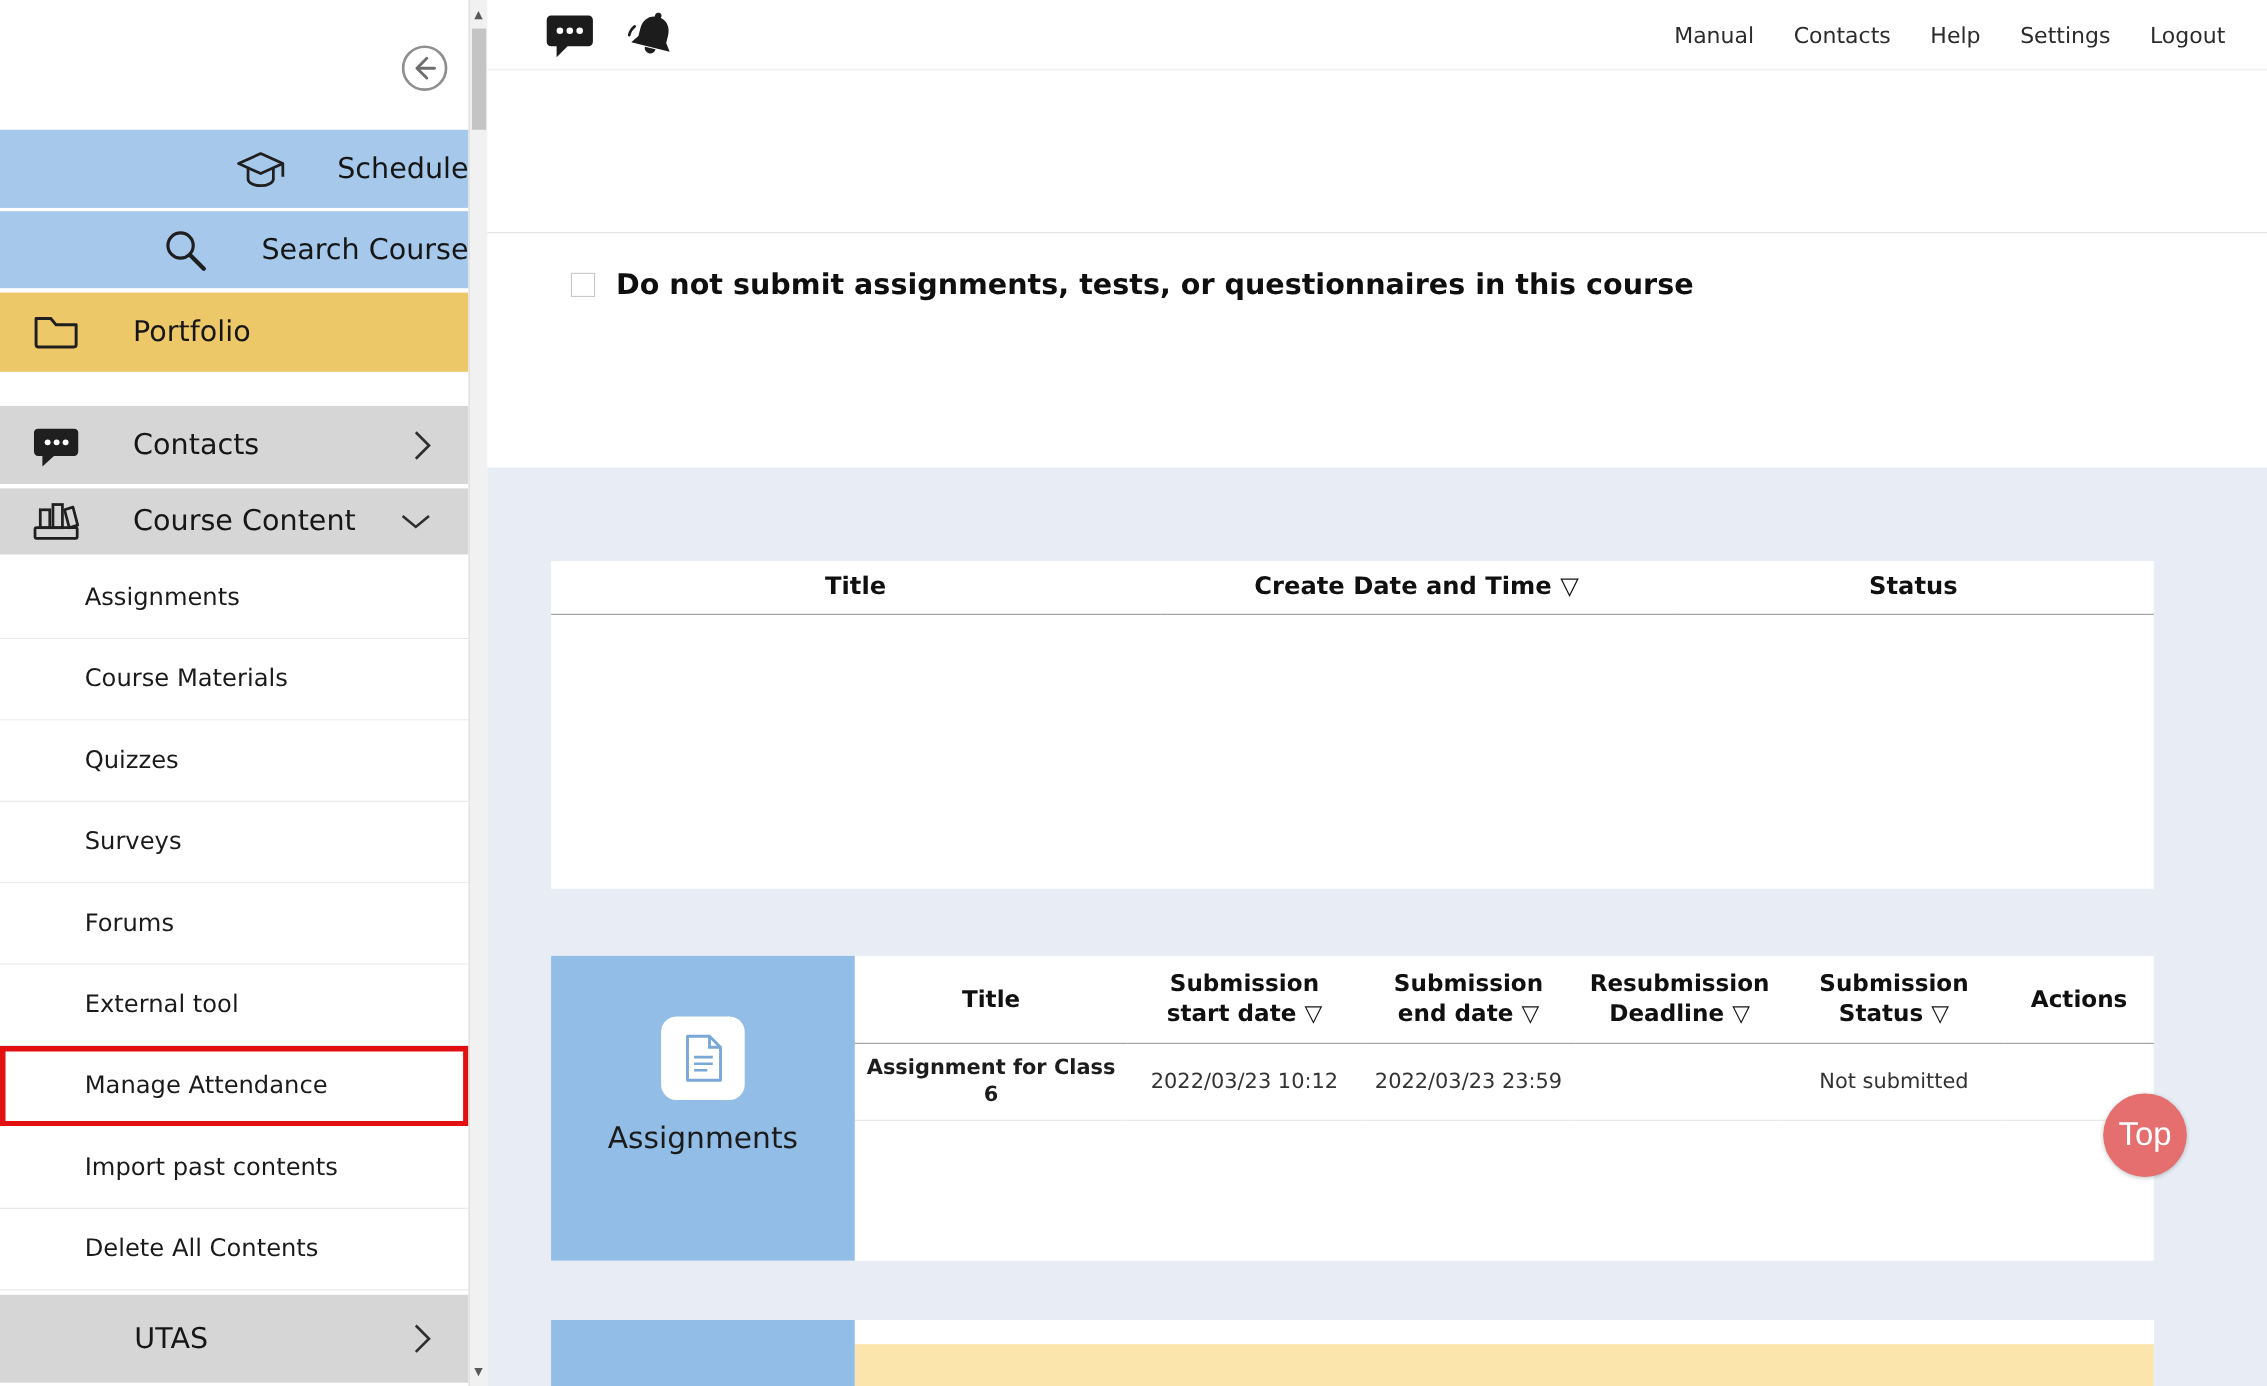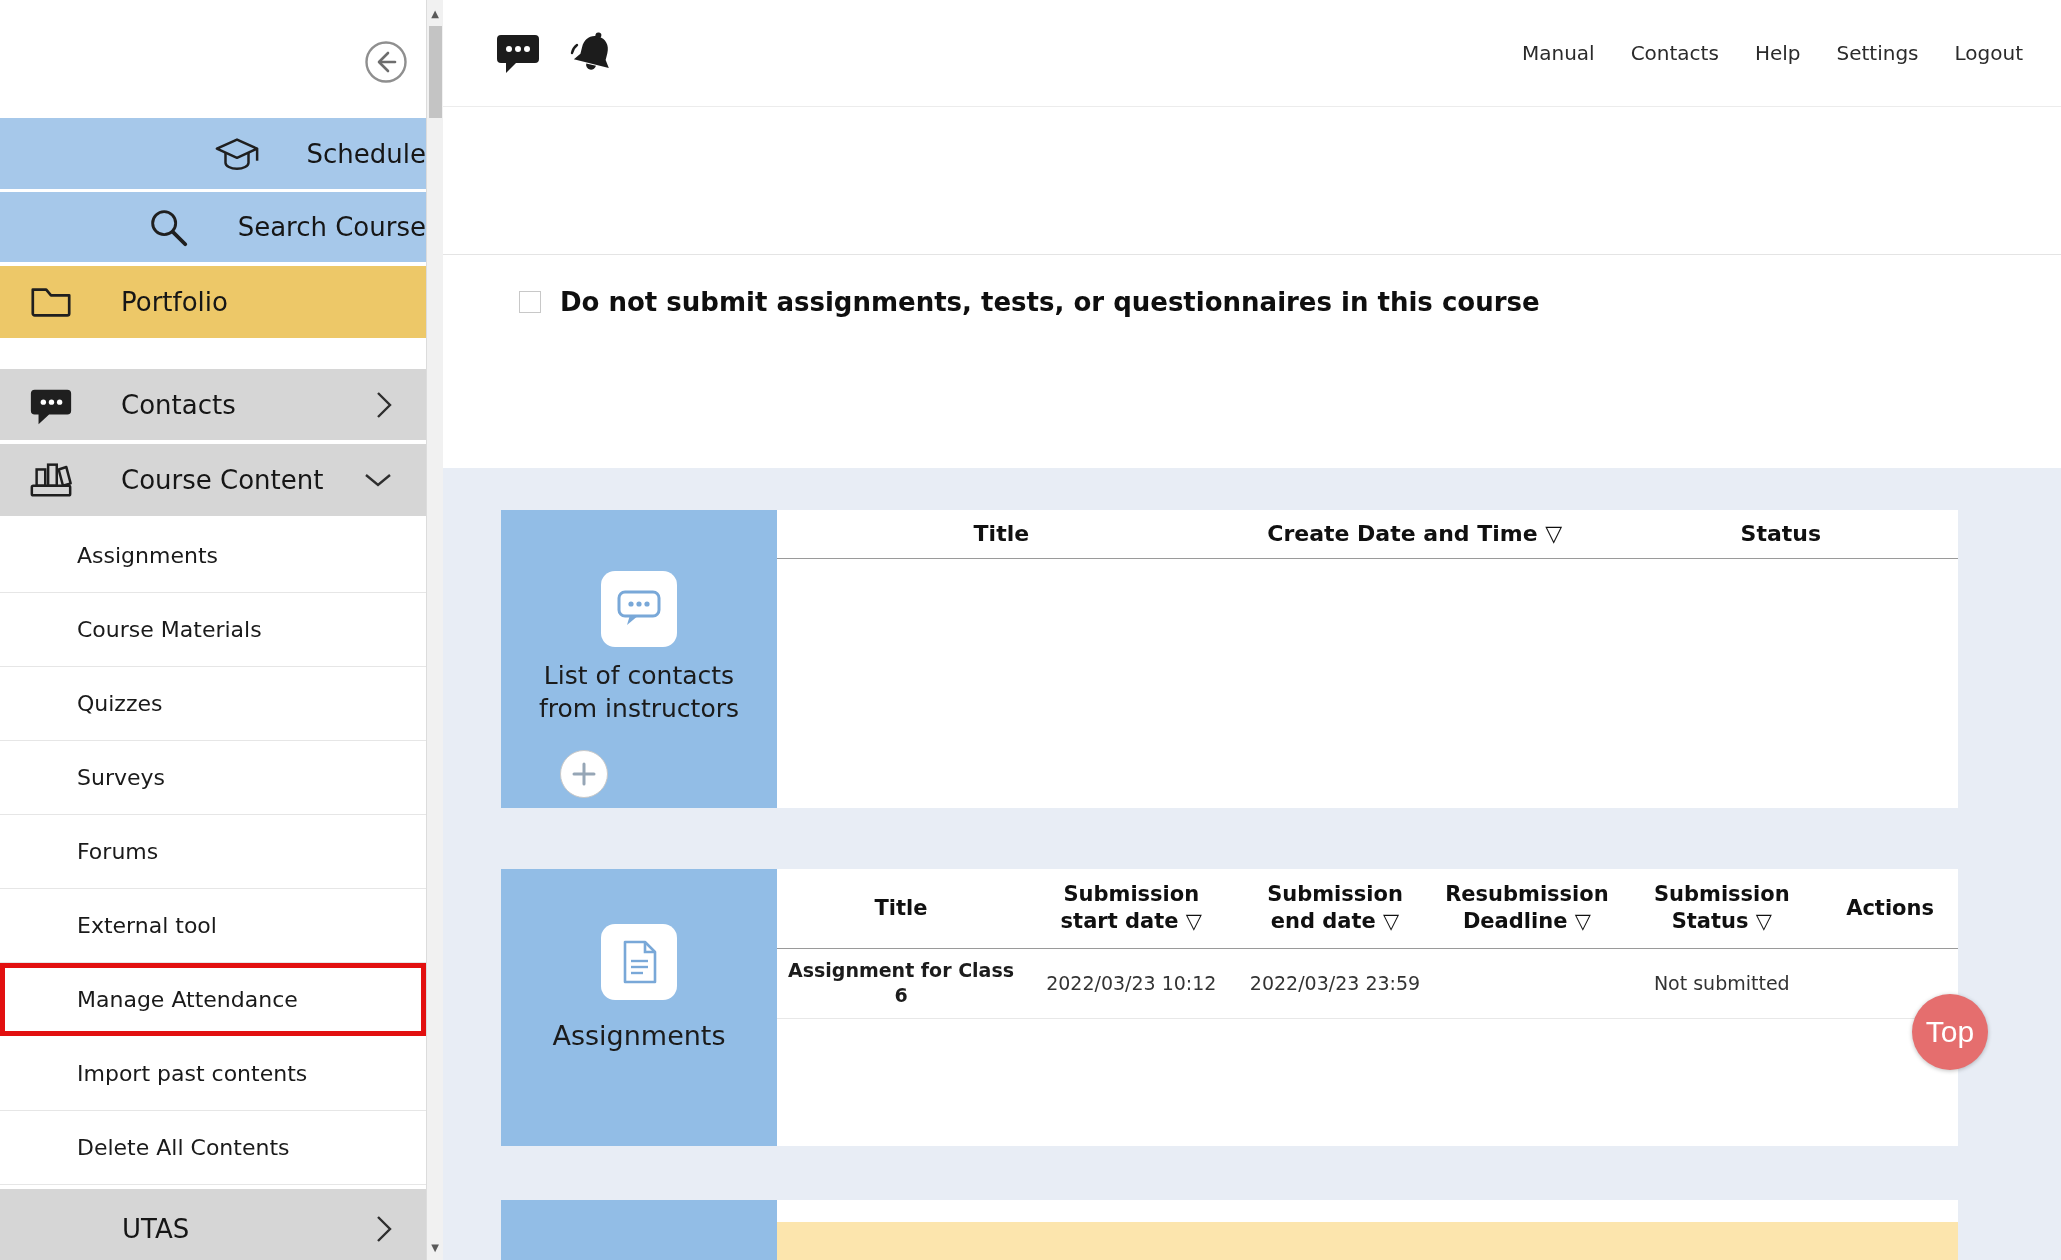--- a/index.html
+++ b/index.html
@@ -21,38 +21,38 @@
   .chev { margin-left:auto; margin-right:33px; display:flex; align-items:center; }
 
   .blue { background:#a6c8ea;justify-content:flex-end; }
   .yellow { background:#edc868; }
   .gray { background:#d6d6d6; }
 
   .mi-schedule { margin-bottom:3px; }
   .mi-search { height:70px; margin-bottom:4px; }
   .mi-portfolio { height:72px; margin-bottom:31px; }
   .mi-contacts { margin-bottom:4px; }
-  .mi-course { height:72px; margin-bottom:3px; }
+  .mi-course { height:60px; margin-bottom:3px; }
 
   .sub-item { height:74px; display:flex; align-items:center; padding-left:77px; font-size:22px; color:#1a1a1a; border-bottom:1px solid #e6e6e6; background:#fff; cursor:pointer; }
   .sub-item.attention { box-shadow:inset 0 0 0 5px #e21010; border-bottom-color:transparent; }
 
   .utas { margin-top:4px; height:80px; padding-left:122px; }
 
   
   .sb { position:absolute; right:0; top:0; width:17px; height:1260px; background:#f1f1f1; border-left:1px solid #dcdcdc; }
   .sb-arrow { position:absolute; left:0; width:16px; height:22px; font-size:10px; color:#5a5a5a; display:flex; align-items:center; justify-content:center; cursor:pointer; }
   .sb-arrow.up { top:2px; }
   .sb-arrow.down { bottom:2px; }
   .sb-thumb { position:absolute; left:2px; top:26px; width:13px; height:92px; background:#c4c4c4; cursor:pointer; }
 
   
   .main { position:absolute; left:443px; top:0; width:1618px; height:1260px; background:#e8edf5; }
 
-  .topbar { height:107px; background:#fff; display:flex; align-items:center; padding-left:50px; border-bottom:1px solid #ececec; }
+  .topbar { height:64px; background:#fff; display:flex; align-items:center; padding-left:50px; border-bottom:1px solid #ececec; }
   .tb-icon { width:50px; height:50px; display:flex; align-items:center; justify-content:center; margin-right:24px; border:none; background:transparent; cursor:pointer; padding:0; }
   .nav { margin-left:auto; display:flex; gap:36px; padding-right:38px; }
   .nav a { font-size:20px; color:#2b2b2b; text-decoration:none; cursor:pointer; white-space:nowrap; }
 
   .info-panel { position:relative; height:361px; background:#fff; }
   .page-title { position:absolute; left:66px; top:32px; font-size:29px; font-weight:bold; color:#3c3c3c; }
   .divider { position:absolute; left:0; right:0; top:147px; height:1px; background:#e4e4e4; }
   .checkbox-row { position:absolute; left:76px; top:180px; display:flex; align-items:center; }
   .checkbox { width:22px; height:22px; background:#fff; border:1px solid #c8c8c8; cursor:pointer; flex:0 0 auto; }
   .checkbox-label { margin-left:19px; font-size:26px; font-weight:bold; color:#0f0f0f; }
@@ -244,38 +244,20 @@
     <div class="divider"></div>
     <div class="checkbox-row">
       <span class="checkbox"></span>
       <span class="checkbox-label">Do not submit assignments, tests, or questionnaires in this course</span>
     </div>
   </section>
 
   <section class="content">
 
     <div class="card card-1">
-      <div class="card-side">
-        <div class="tile">
-          <svg width="46" height="42" viewBox="0 0 46 42">
-            <rect x="3" y="4" width="40" height="24" rx="6" fill="none" stroke="#79a8d8" stroke-width="3"></rect>
-            <path d="M14 27 l-3 10 12 -10 z" fill="#79a8d8"></path>
-            <circle cx="15" cy="16" r="2.6" fill="#79a8d8"></circle>
-              <circle cx="23" cy="16" r="2.6" fill="#79a8d8"></circle>
-              <circle cx="31" cy="16" r="2.6" fill="#79a8d8"></circle>
-          </svg>
-        </div>
-        <div class="side-label">List of contacts from instructors</div>
-        <button class="plus-btn">
-          <svg width="26" height="26" viewBox="0 0 26 26">
-            <line x1="13" y1="3" x2="13" y2="23" stroke="#96a6b6" stroke-width="3" stroke-linecap="round"></line>
-            <line x1="3" y1="13" x2="23" y2="13" stroke="#96a6b6" stroke-width="3" stroke-linecap="round"></line>
-          </svg>
-        </button>
-      </div>
       <div class="card-table">
         <table class="tbl tbl-contacts">
           <colgroup>
               <col style="width:38%">
               <col style="width:32%">
               <col style="width:30%">
             </colgroup>
           <thead>
             <tr>
               <th>Title</th>

